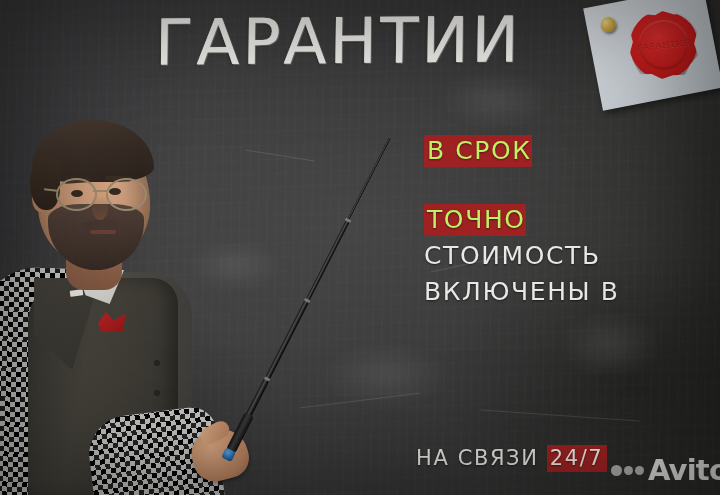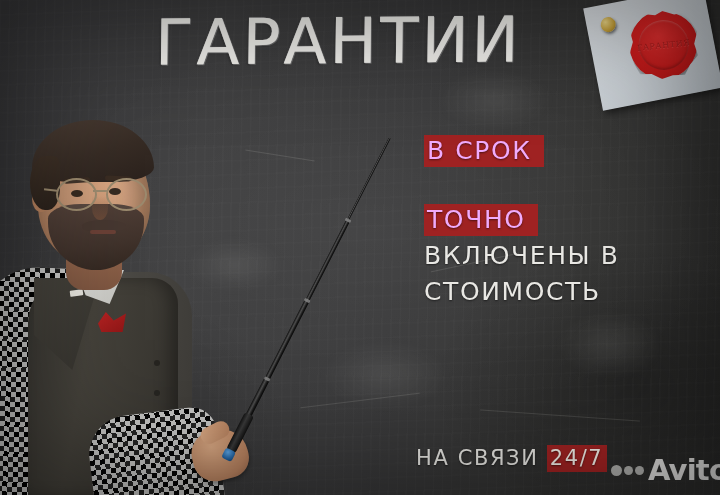--- a/index.html
+++ b/index.html
@@ -83,22 +83,22 @@
     line-height: 36px;
     letter-spacing: 1.6px;
     color: #e9e8e4;
     font-family: "DejaVu Sans", sans-serif;
     font-weight: 400;
     white-space: nowrap;
     text-shadow: 0 1px 2px rgba(0,0,0,0.5);
   }
   .b-line.hl > span {
     background: #9f2222;
-    color: #f0abfc;
-    padding: 1px 12px 2px 3px;
+    color: #bef264;
+    padding: 1px 0 2px 3px;
     box-decoration-break: clone;
     -webkit-box-decoration-break: clone;
   }
   .b-gap { height: 33px; }
   .benefits-tail {
     position: absolute;
     left: 416px;
     top: 441px;
     font-size: 21px;
     line-height: 34px;
@@ -461,22 +461,22 @@
     <div class="ptr-joint" style="top:181px;"></div>
     <div class="ptr-joint" style="top:269px;"></div>
     <div class="ptr-grip"></div>
     <div class="ptr-cap"></div>
   </div>
 
   <div class="benefits">
     <div class="b-line hl"><span>В СРОК</span></div>
     <div class="b-gap"></div>
     <div class="b-line hl"><span>ТОЧНО</span></div>
+    <div class="b-line"><span>СТОИМОСТЬ</span></div>
     <div class="b-line"><span>ВКЛЮЧЕНЫ В</span></div>
-    <div class="b-line"><span>СТОИМОСТЬ</span></div>
   </div>
 
   <div class="benefits-tail"><span>НА СВЯЗИ </span><span class="hl-inline">24/7</span></div>
 
   <div class="avito">
     <div class="avito-dots">
       <div class="avito-dot d1"></div>
       <div class="avito-dot d2"></div>
       <div class="avito-dot d3"></div>
     </div>

